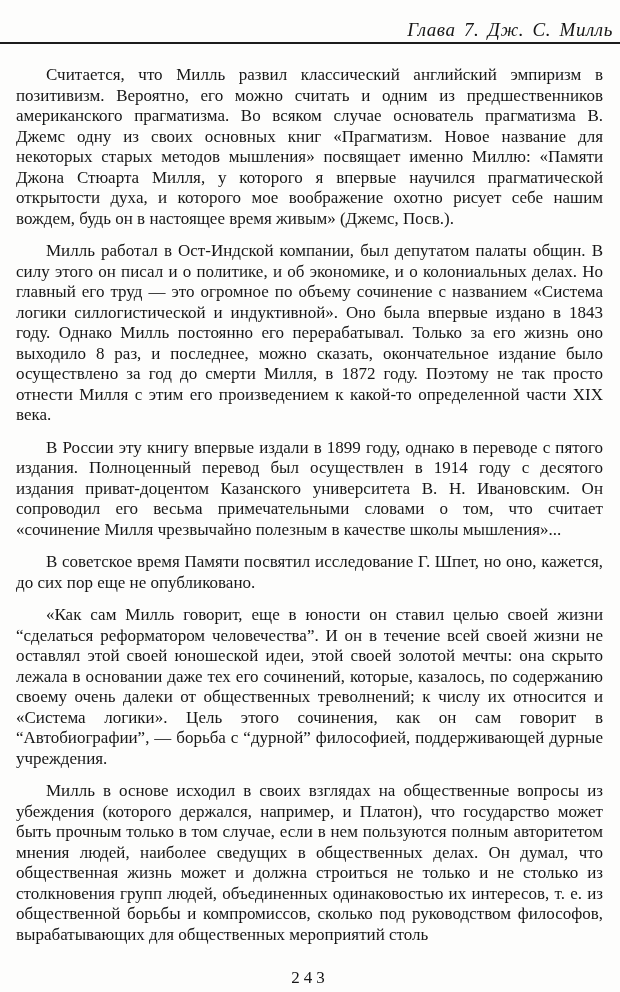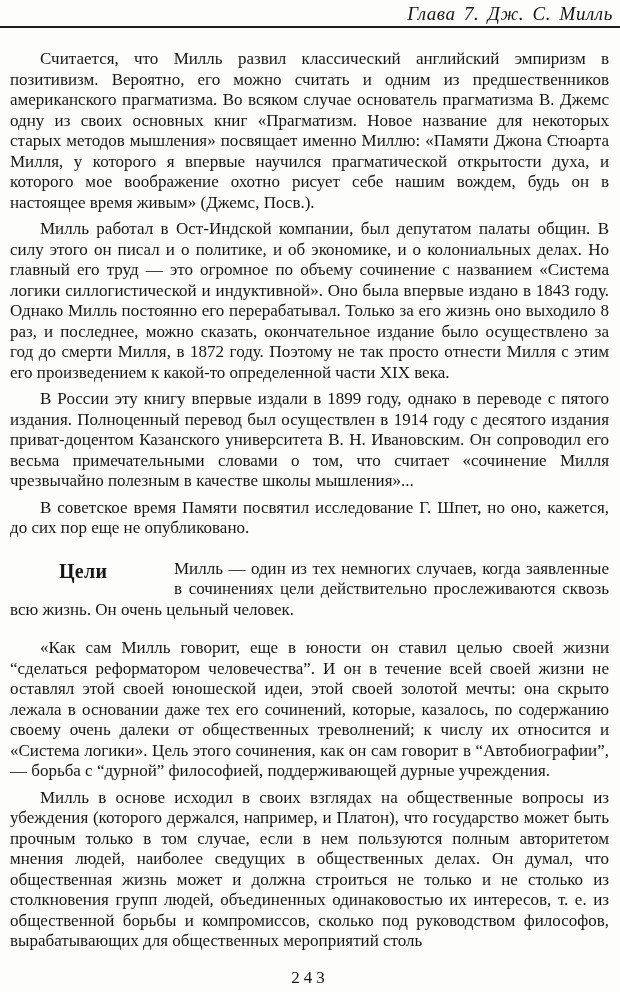--- a/index.html
+++ b/index.html
@@ -9,21 +9,21 @@
   }
   .page {
     position: relative;
     width: 620px;
     height: 992px;
     margin: 0 auto;
     background: #fdfdfc;
     color: #161616;
     font-family: "Liberation Serif", "DejaVu Serif", serif;
     box-sizing: border-box;
-    padding: 2px 5px 0 4px;
+    padding: 18px 5px 0 4px;
     overflow: hidden;
   }
   .running-header {
     text-align: right;
     font-style: italic;
     font-size: 19px;
     line-height: 23px;
     padding-right: 2px;
     letter-spacing: 0.6px;
     word-spacing: 3px;
@@ -34,21 +34,21 @@
     border-top: 2px solid #1c1c1c;
     margin: 1px -5px 0 -4px;
   }
   .body-text {
     margin-top: 21px;
     font-size: 17px;
     line-height: 20.5px;
     text-align: justify;
   }
   .para {
-    margin: 6px;
+    margin: 12px;
     padding: 0;
   }
   .para.indent {
     text-indent: 30px;
   }
   .section {
     margin-top: 20px;
   }
   .margin-heading-wrap {
     float: left;
@@ -95,26 +95,20 @@
   <div class="body-text">
 
     <p class="para indent">Считается, что Милль развил классический английский эмпиризм в позитивизм. Вероятно, его можно считать и одним из предшественников американского прагматизма. Во всяком случае основатель прагматизма В. Джемс одну из своих основных книг «Прагматизм. Новое название для некоторых старых методов мышления» посвящает именно Миллю: «Памяти Джона Стюарта Милля, у которого я впервые научился прагматической открытости духа, и которого мое воображение охотно рисует себе нашим вождем, будь он в настоящее время живым» (Джемс, Посв.).</p>
 
     <p class="para indent">Милль работал в Ост-Индской компании, был депутатом палаты общин. В силу этого он писал и о политике, и об экономике, и о колониальных делах. Но главный его труд — это огромное по объему сочинение с названием «Система логики силлогистической и индуктивной». Оно была впервые издано в 1843 году. Однако Милль постоянно его перерабатывал. Только за его жизнь оно выходило 8 раз, и последнее, можно сказать, окончательное издание было осуществлено за год до смерти Милля, в 1872 году. Поэтому не так просто отнести Милля с этим его произведением к какой-то определенной части XIX века.</p>
 
     <p class="para indent">В России эту книгу впервые издали в 1899 году, однако в переводе с пятого издания. Полноценный перевод был осуществлен в 1914 году с десятого издания приват-доцентом Казанского университета В. Н. Ивановским. Он сопроводил его весьма примечательными словами о том, что считает «сочинение Милля чрезвычайно полезным в качестве школы мышления»...</p>
 
     <p class="para indent">В советское время Памяти посвятил исследование Г. Шпет, но оно, кажется, до сих пор еще не опубликовано.</p>
 
-    <div class="section clearfix">
-      <div class="margin-heading-wrap">
-        <span class="margin-heading">Цели</span>
-      </div>
-      <p class="para">Милль — один из тех немногих случаев, когда заявленные в сочинениях цели действительно прослеживаются сквозь всю жизнь. Он очень цельный человек.</p>
-    </div>
 
     <p class="para indent quote-gap">«Как сам Милль говорит, еще в юности он ставил целью своей жизни “сделаться реформатором человечества”. И он в течение всей своей жизни не оставлял этой своей юношеской идеи, этой своей золотой мечты: она скрыто лежала в основании даже тех его сочинений, которые, казалось, по содержанию своему очень далеки от общественных треволнений; к числу их относится и «Система логики». Цель этого сочинения, как он сам говорит в “Автобиографии”, — борьба с “дурной” философией, поддерживающей дурные учреждения.</p>
 
     <p class="para indent">Милль в основе исходил в своих взглядах на общественные вопросы из убеждения (которого держался, например, и Платон), что государство может быть прочным только в том случае, если в нем пользуются полным авторитетом мнения людей, наиболее сведущих в общественных делах. Он думал, что общественная жизнь может и должна строиться не только и не столько из столкновения групп людей, объединенных одинаковостью их интересов, т. е. из общественной борьбы и компромиссов, сколько под руководством философов, вырабатывающих для общественных мероприятий столь</p>
 
   </div>
 
   <div class="page-number">243</div>
 
 </div>

